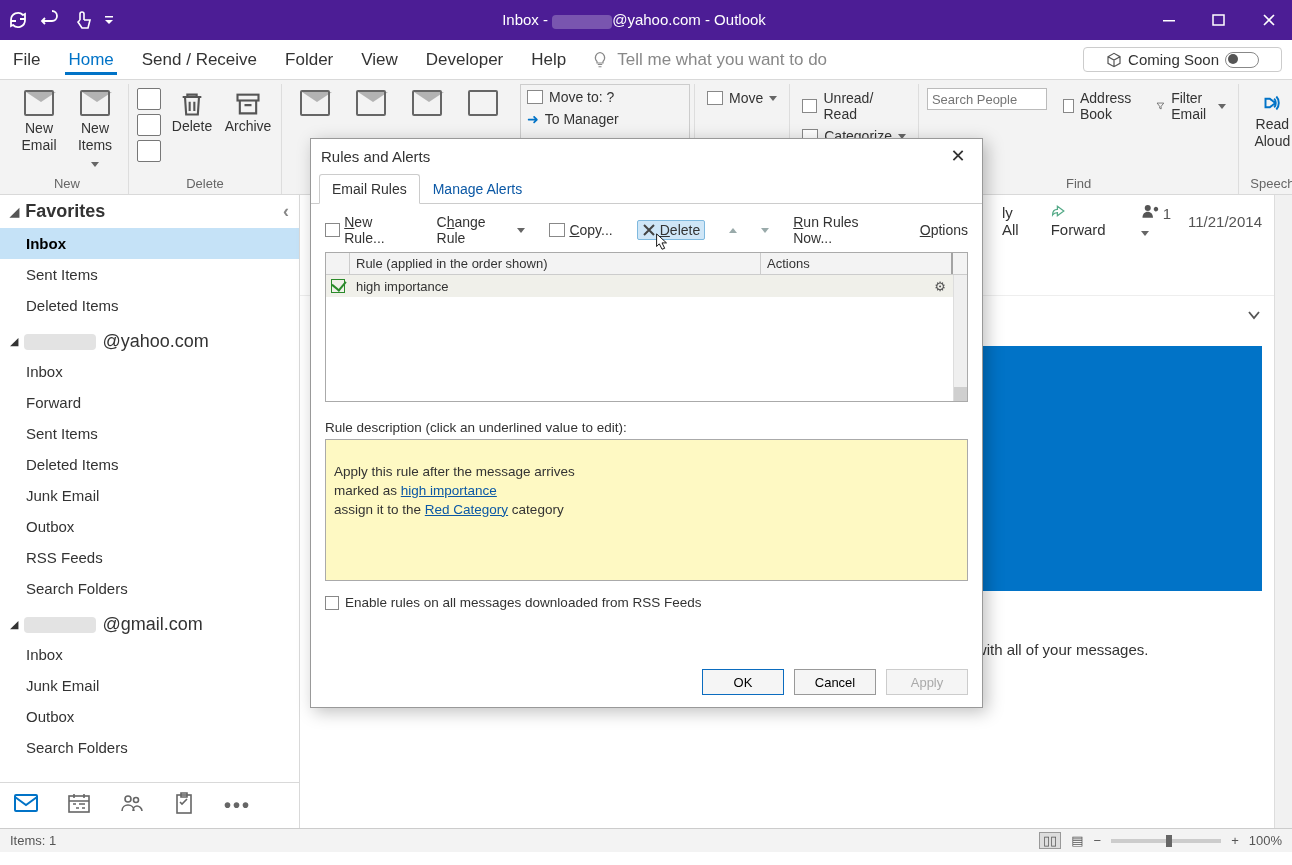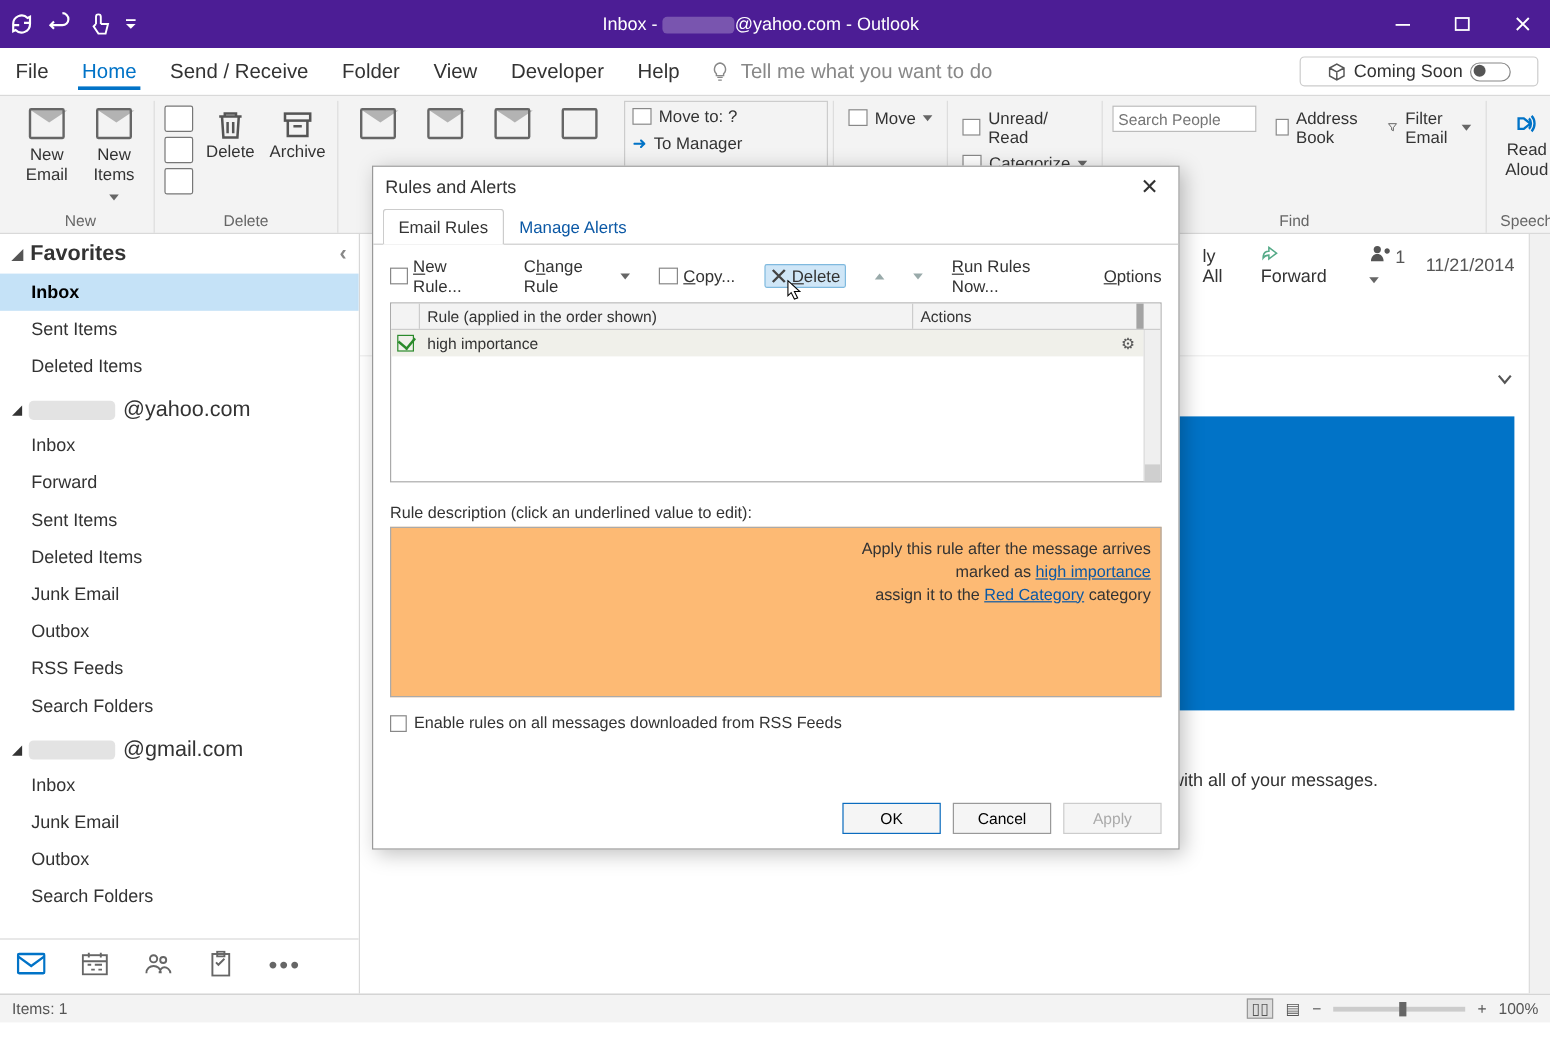--- a/index.html
+++ b/index.html
@@ -81,32 +81,32 @@
 .dlg-tab { padding: 6px 12px; border:1px solid transparent; cursor:pointer; color:#0b58a5; position:relative; top:1px; }
 .dlg-tab.active { border-color:#ccc; border-bottom-color:#fff; background:#fff; color:#333; border-radius:3px 3px 0 0;}
 .dlg-body { flex:1; padding: 10px 14px; display:flex; flex-direction:column; }
 .dlg-toolbar { display:flex; gap:24px; align-items:center; font-size:14px; margin-bottom:6px; }
 .dlg-toolbar .item { display:flex; align-items:center; gap:4px; cursor:pointer; text-decoration: underline; text-decoration-color: transparent; }
 .dlg-toolbar .hover { background:#cfe6f7; border:1px solid #7fb9de; padding:1px 4px; border-radius:2px; }
 .rules-list { border:1px solid #aaa; height:150px; background:#fff; display:flex; flex-direction:column; }
 .rules-head { display:flex; background:#f3f3f3; border-bottom:1px solid #ccc; font-size:13px; }
 .rules-head .col1 { width:24px; border-right:1px solid #ccc; }
 .rules-head .col2 { flex:1; padding: 3px 6px; border-right:1px solid #ccc;}
-.rules-head .col3 { width:192px; padding:3px 6px; border-right:6px solid #a3a3a3;}
+.rules-head .col3 { width:192px; padding:3px 6px; border-right:2px solid #a3a3a3;}
 .rules-head .colsb { width:14px;}
 .rules-row { display:flex; align-items:center; background:#f0f0ea; height:22px; font-size:13px; }
 .rules-row .chk { width:24px; display:flex; align-items:center; justify-content:center; }
 .rules-row .chk-box { width:14px; height:14px; border:1.5px solid #2a8a2a; position:relative; }
 .rules-row .chk-box::after { content:''; position:absolute; left:2px; top:-2px; width:8px; height:10px; border-right:2px solid #2a8a2a; border-bottom:2px solid #2a8a2a; transform: rotate(40deg); }
 .rules-row .name { flex:1; padding:0 6px; }
 .rules-row .gear { width:26px; text-align:center; color:#555; }
 .rules-sb { width:14px; background:#efefef; border-left:1px solid #ddd;}
 .rules-sb .thumb { height:14px; background:#cfcfcf; margin-top:auto; }
 .rule-desc-label { margin-top:18px; font-size:13.5px; }
-.rule-desc-box { border:1px solid #aaa; height:142px; padding:9px 8px; font-size:13.5px; margin-top:4px; background:#fdba74; line-height:1.4;text-align:right; }
+.rule-desc-box { border:1px solid #aaa; height:142px; padding:23px 8px; font-size:13.5px; margin-top:4px; background:#fef9c3; line-height:1.4; }
 .rule-desc-box .link { color:#0b58a5; text-decoration: underline; cursor:pointer; }
 .enable-row { display:flex; align-items:center; gap:6px; margin-top:14px; font-size:13.5px; }
 .enable-row .cb { width:14px; height:14px; border:1px solid #888; }
 .dlg-buttons { display:flex; gap:10px; justify-content:flex-end; padding: 10px 14px 12px; border-top: none; }
 .dlg-buttons button { width:82px; height:26px; border:1px solid #999; background:#f5f5f5; cursor:pointer; font-size:13px; }
 .dlg-buttons button.primary { border:1.5px solid #0b6cbf; }
 .dlg-buttons button.disabled { color:#aaa; border-color:#ccc; cursor:default; }
 
 
 .cursor { position:absolute; left:655px; top:233px; width:14px; height:18px; pointer-events:none; }

